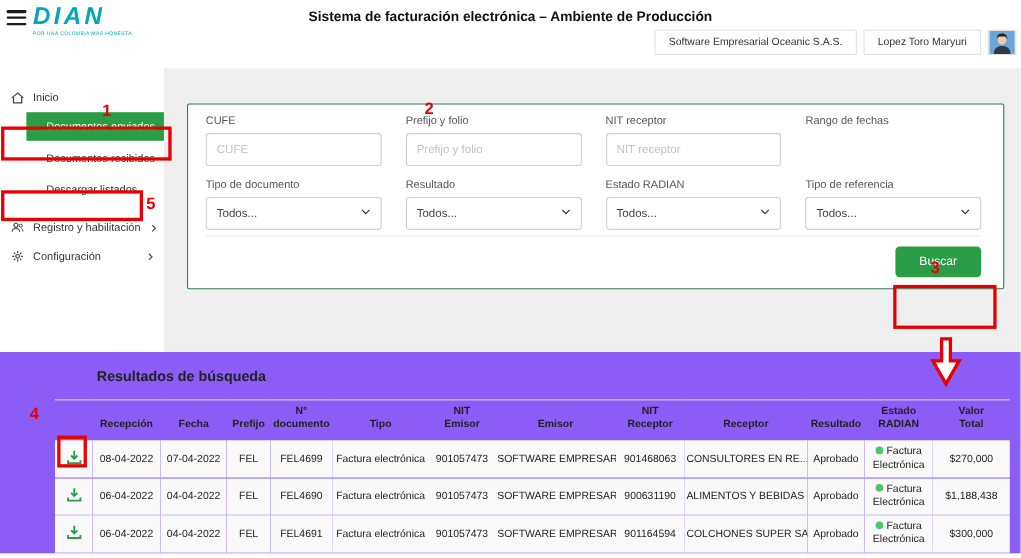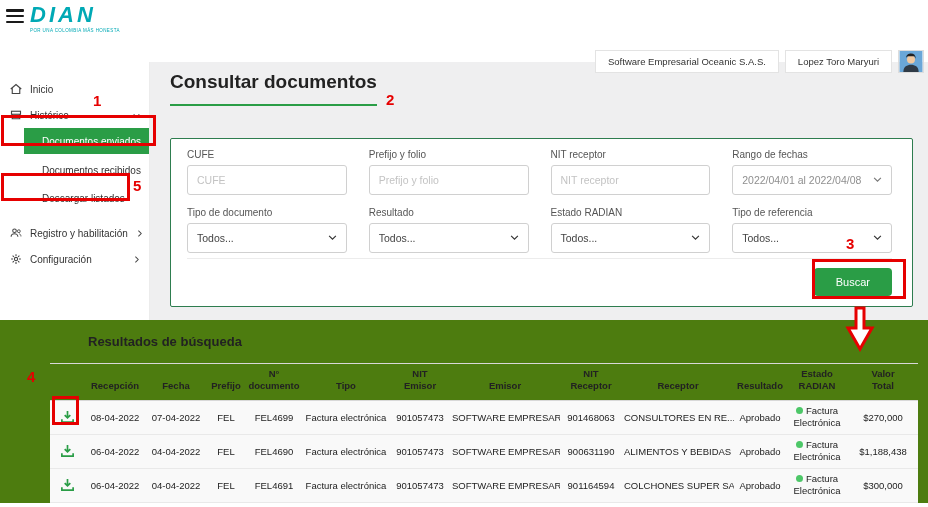--- a/index.html
+++ b/index.html
@@ -8,21 +8,21 @@
   .app { position:relative; width:928px; height:507px; overflow:hidden; background:#fff; }
 
   
   .header { position:relative; height:62px; background:#fff; }
   .hamburger { position:absolute; left:6px; top:9px; width:18px; height:14px; display:flex; flex-direction:column; justify-content:space-between; cursor:pointer; }
   .hamburger i { display:block; height:2.5px; background:#1a1a1a; border-radius:1px; }
   .logo { position:absolute; left:30px; top:4px; line-height:1; }
   .logo-text { font-size:22px; font-weight:bold; font-style:italic; color:var(--dian-teal,#00a9b5); letter-spacing:3px; }
   .logo-tagline { font-size:4.5px; color:var(--dian-teal,#00a9b5); letter-spacing:.4px; margin-top:3px; white-space:nowrap; }
   .header-title { position:absolute; left:0; right:0; top:8px; text-align:center; font-size:12.5px; font-weight:bold; color:#111; }
-  .header-right { position:absolute; right:4px; top:27px; display:flex; align-items:center; gap:6px;margin-top:23px; }
+  .header-right { position:absolute; right:4px; top:27px; display:flex; align-items:center; gap:6px; }
   .chip { border:1px solid #e3e3e3; background:#fff; font-size:9.5px; color:#333; padding:5px 12px; white-space:nowrap; }
   .avatar { width:26px; height:23px; overflow:hidden; border:1px solid #ddd; cursor:pointer; }
   .avatar svg { display:block; }
 
   
   .body-row { display:flex; height:258px; }
   .sidebar { width:150px; flex:none; background:#fff; border-right:1px solid #ececec; padding-top:14px; }
   .side-item { height:26px; display:flex; align-items:center; padding:0 8px 0 10px; gap:7px; font-size:10px; color:#333; cursor:pointer; white-space:nowrap; }
   .side-item.mt { margin-top:10px; }
   .s-icon { width:13px; display:inline-flex; flex:none; }
@@ -39,21 +39,21 @@
   .f-grid { display:grid; grid-template-columns:repeat(4,1fr); column-gap:22px; row-gap:12px; }
   .f-label { display:block; font-size:10px; color:#555; margin-bottom:5px; }
   .f-input { width:100%; height:30px; border:1px solid #d0d0d0; border-radius:3px; padding:0 9px; font-size:10.5px; color:#333; font-family:inherit; outline:none; background:#fff; }
   .f-input::placeholder { color:#c3c3c3; }
   .f-select { width:100%; height:30px; border:1px solid #d0d0d0; border-radius:3px; padding:0 9px; font-size:10.5px; color:#444; display:flex; align-items:center; justify-content:space-between; background:#fff; cursor:pointer; }
   .f-select.muted .sel-text { color:#8f8f8f; }
   .panel-footer { margin-top:5px; border-top:1px solid #ececec; padding-top:9px; display:flex; justify-content:flex-end; }
   .btn-buscar { background:var(--accent-green,#2a9d46); color:#fff; border:none; border-radius:4px; font-size:11px; height:28px; padding:0 22px; font-family:inherit; cursor:pointer; }
 
   
-  .results { background:#4d7c0f; padding:12px 10px 0 50px; }
+  .results { background:#8b5cf6; padding:12px 10px 0 50px; }
   .results-title { font-size:13px; font-weight:bold; color:#222; margin:2px 0 0 38px; }
   .rtable { margin-top:14px; border-collapse:collapse; table-layout:fixed; width:868px; }
   .rtable th { font-size:9.5px; font-weight:bold; color:#222; white-space:pre-line; vertical-align:bottom; text-align:center; padding:4px 2px 7px; border-top:1px solid #d8d8d8; border-bottom:1px solid #d8d8d8; line-height:1.3; }
   .rtable td { font-size:9.5px; color:#222; text-align:center; padding:0 2px; height:34px; border-bottom:1px solid #e9e9e9; background:#f9f9f9; white-space:nowrap; overflow:hidden; }
   .rtable td.estado { white-space:normal; line-height:1.25; }
   .status-dot { display:inline-block; width:7px; height:7px; border-radius:50%; background:var(--status-dot-green,#4dc768); margin-right:3px; }
   .dl-icon { display:inline-flex; cursor:pointer; }
 
   
   .annotations { position:absolute; inset:0; pointer-events:none; z-index:50; }
@@ -69,20 +69,21 @@
   <header class="header">
     <div class="hamburger">
         <i></i>
         <i></i>
         <i></i>
       </div>
     <div class="logo">
       <div class="logo-text">DIAN</div>
       <div class="logo-tagline">POR UNA COLOMBIA MÁS HONESTA</div>
     </div>
+    <div class="header-title">Sistema de facturación electrónica – Ambiente de Producción</div>
     <div class="header-right">
       <div class="chip">Software Empresarial Oceanic S.A.S.</div>
       <div class="chip">Lopez Toro Maryuri</div>
       <div class="avatar">
         <svg viewBox="0 0 24 22" width="24" height="21">
           <rect width="24" height="22" fill="#6aa7d8"></rect>
           <circle cx="12" cy="9" r="4.2" fill="#f2c9a0"></circle>
           <path d="M7 7 C7 3.5 9.5 2.5 12 2.5 C15 2.5 17 4.5 17 8 L15.5 5.5 L8.5 5.5 Z" fill="#222"></path>
           <path d="M4 22 C4 16.5 8 14.5 12 14.5 C16 14.5 20 16.5 20 22 Z" fill="#2f3a46"></path>
         </svg>
@@ -93,34 +94,20 @@
   <div class="body-row">
     <aside class="sidebar">
       <div class="side-item">
         <span class="s-icon">
           <svg width="12" height="12" viewBox="0 0 16 16">
               <path d="M1 8 L8 2 L15 8 M3 7 V14 H13 V7" fill="none" stroke="#444" stroke-width="1.5"></path>
             </svg>
         </span>
         <span>Inicio</span>
       </div>
-      <div class="side-item">
-        <span class="s-icon">
-          <svg width="12" height="12" viewBox="0 0 16 16">
-              <rect x="2" y="3" width="12" height="4" fill="none" stroke="#444" stroke-width="1.5"></rect>
-              <path d="M3 7 V13 H13 V7 M6 9.5 H10" fill="none" stroke="#444" stroke-width="1.5"></path>
-            </svg>
-        </span>
-        <span>Histórico</span>
-        <span class="s-caret">
-          <svg width="9" height="9" viewBox="0 0 16 16">
-              <path d="M3 6 L8 11 L13 6" fill="none" stroke="#444" stroke-width="1.8"></path>
-            </svg>
-        </span>
-      </div>
       <div class="side-sub active">
         <span>Documentos enviados</span>
       </div>
       <div class="side-sub">
         <span>Documentos recibidos</span>
       </div>
       <div class="side-sub">
         <span>Descargar listados</span>
       </div>
       <div class="side-item mt">
@@ -149,44 +136,37 @@
         <span>Configuración</span>
         <span class="s-caret">
           <svg width="9" height="9" viewBox="0 0 16 16">
               <path d="M6 3 L11 8 L6 13" fill="none" stroke="#444" stroke-width="1.8"></path>
             </svg>
         </span>
       </div>
     </aside>
 
     <main class="content">
-      <div class="title-wrap"><h1 class="page-title">Consultar documentos</h1></div>
 
       <section class="filter-panel">
         <div class="f-grid">
           <div class="f-field">
             <label class="f-label">CUFE</label>
             <input class="f-input" type="text" placeholder="CUFE" style="">
           </div>
           <div class="f-field">
             <label class="f-label">Prefijo y folio</label>
             <input class="f-input" type="text" placeholder="Prefijo y folio" style="">
           </div>
           <div class="f-field">
             <label class="f-label">NIT receptor</label>
             <input class="f-input" type="text" placeholder="NIT receptor" style="">
           </div>
           <div class="f-field">
             <label class="f-label">Rango de fechas</label>
-            <div class="f-select muted">
-              <span class="sel-text">2022/04/01 al 2022/04/08</span>
-              <span><svg width="9" height="9" viewBox="0 0 16 16">
-                    <path d="M2 5 L8 11 L14 5" fill="none" stroke="#777" stroke-width="2"></path>
-                  </svg></span>
-            </div>
           </div>
           <div class="f-field">
             <label class="f-label">Tipo de documento</label>
             <div class="f-select">
               <span class="sel-text">Todos...</span>
               <span><svg width="9" height="9" viewBox="0 0 16 16">
                     <path d="M2 5 L8 11 L14 5" fill="none" stroke="#333" stroke-width="2"></path>
                   </svg></span>
             </div>
           </div>

